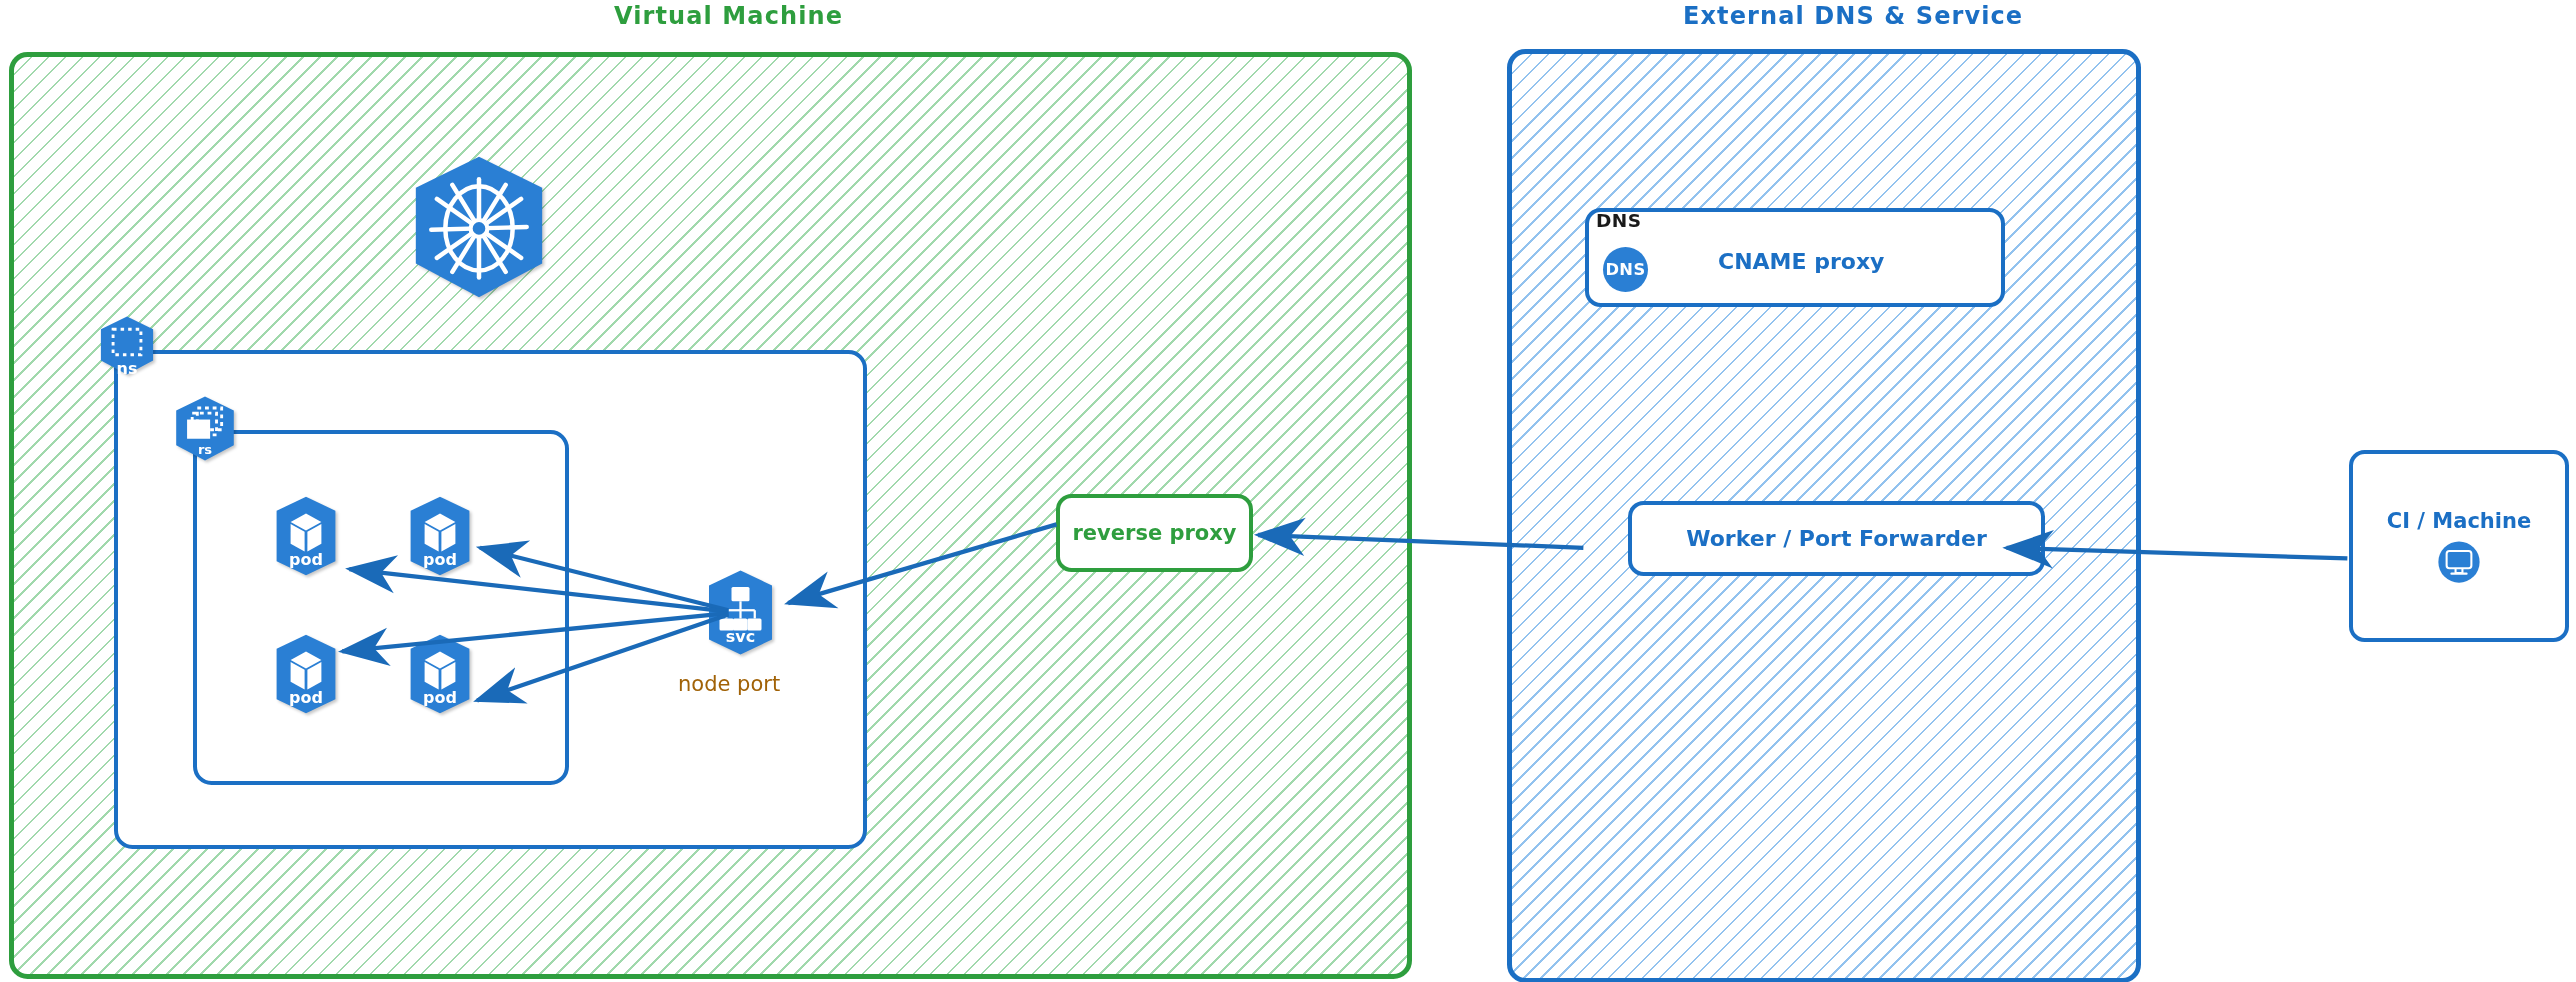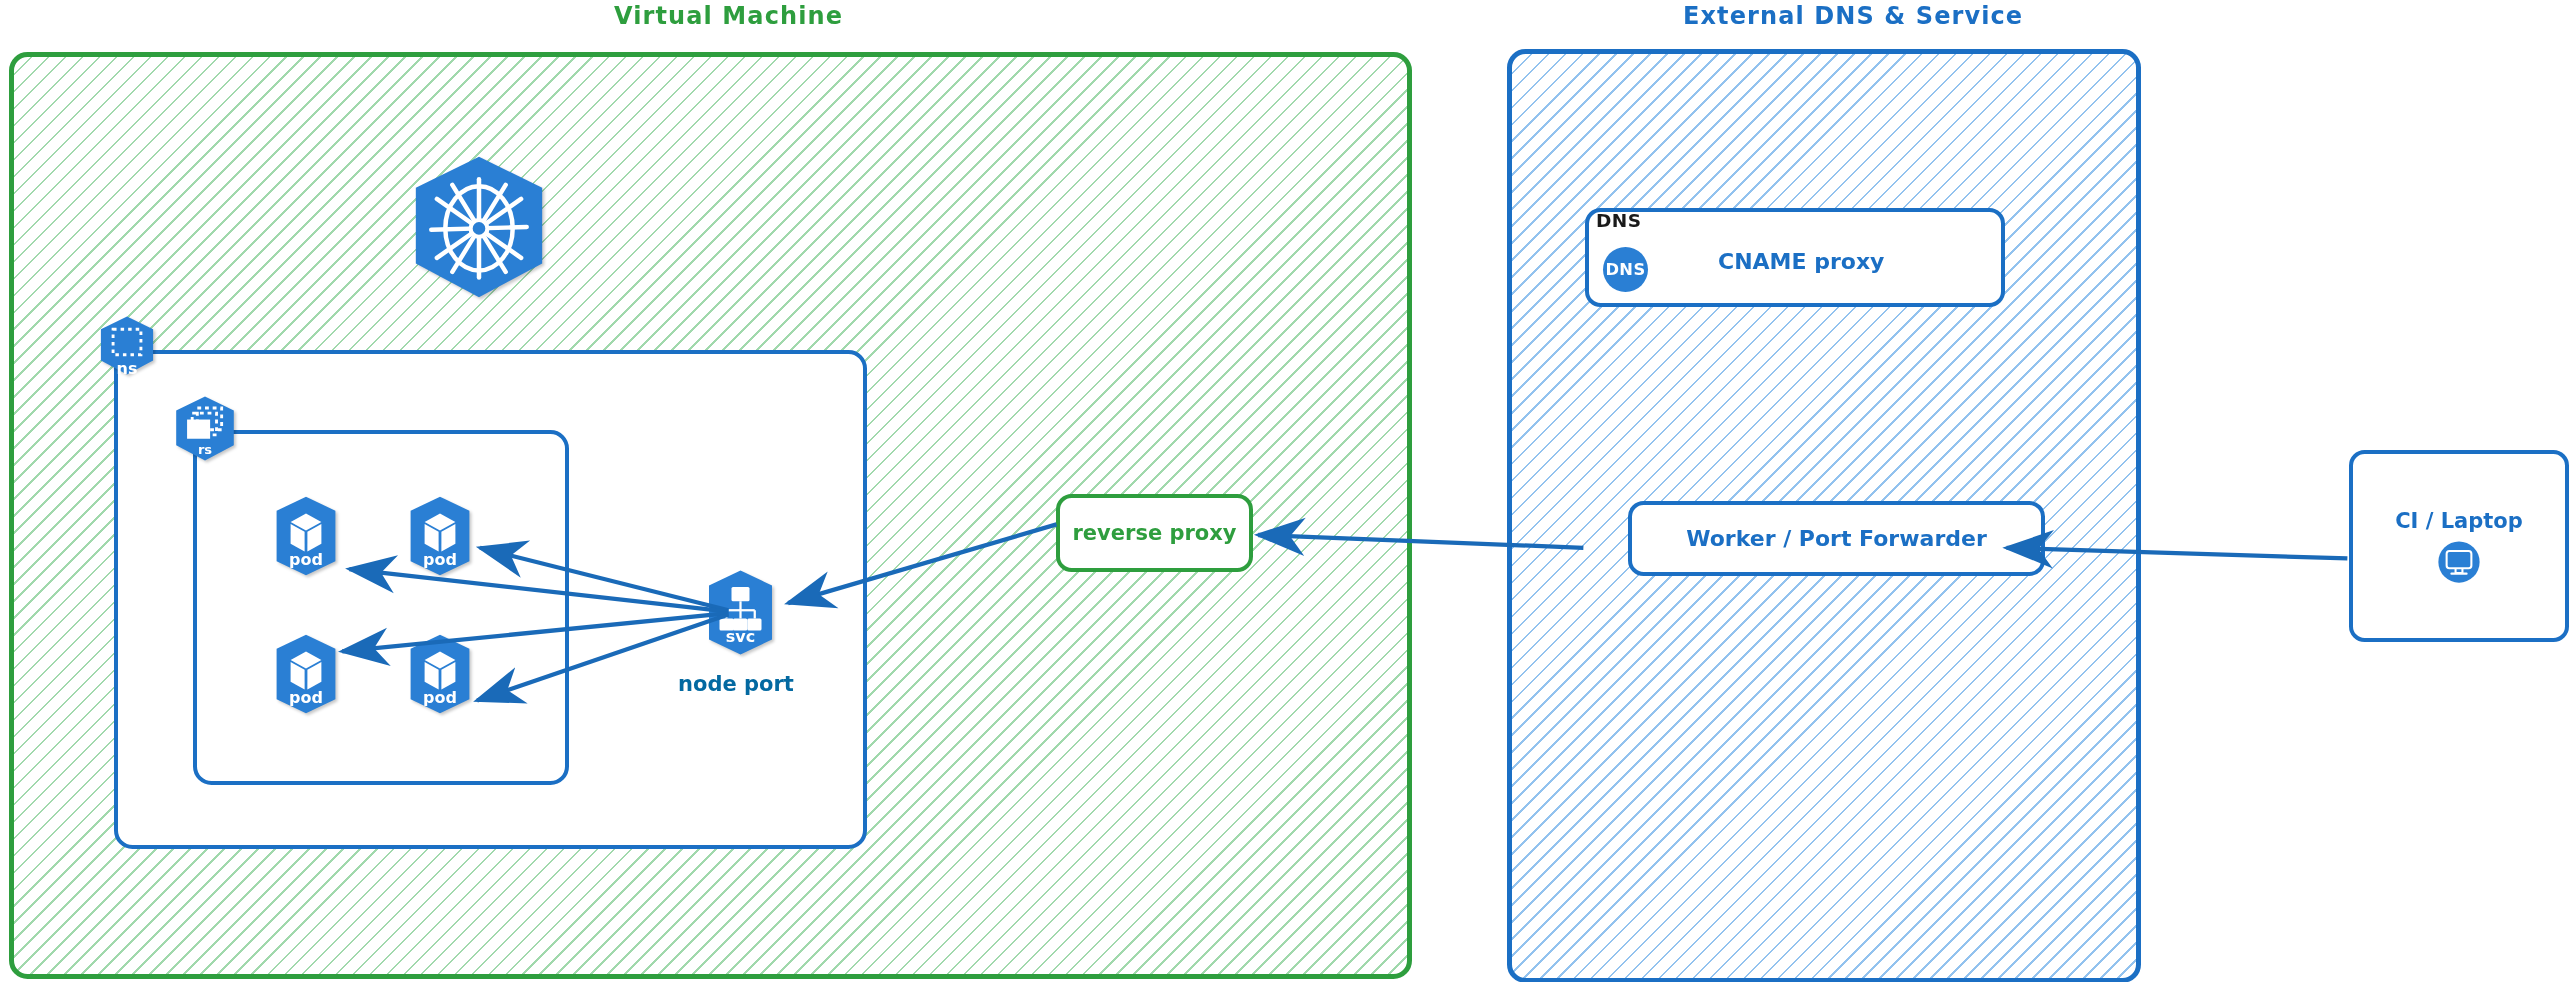--- a/index.html
+++ b/index.html
@@ -78,21 +78,21 @@
     border-radius:50%;background:#2a7fd4;color:#ffffff;
     display:flex;align-items:center;justify-content:center;
     font-size:16.3px;font-weight:700;letter-spacing:0.4px;
   }
   .dns-text{
     position:absolute;left:1718px;top:241px;
     color:#1b6fc4;font-size:22px;font-weight:600;
   }
 
   
-  .flabel{position:absolute;color:#0369a1;font-size:21px;font-weight:700;white-space:nowrap;}
+  .flabel{position:absolute;color:#a16207;font-size:21px;font-weight:400;white-space:nowrap;}
   .flabel.nodeport{left:678px;top:664px;}
 
   
   .hexicon{position:absolute;}
   .hexicon svg{display:block;filter:drop-shadow(2.1px 2.8px 1.4px rgba(0,0,0,0.22));}
   .hex-caption{
     position:absolute;left:0;width:100%;text-align:center;
     color:#ffffff;font-size:16px;font-weight:600;pointer-events:none;
   }
 
@@ -228,21 +228,21 @@
   <div class="card dns"></div>
   <div class="dns-tag">DNS</div>
   <div class="dns-badge">DNS</div>
   <div class="dns-text">CNAME proxy</div>
 
   <div class="card worker">
     <span>Worker / Port Forwarder</span>
   </div>
 
   <div class="card ci">
-    <span>CI / Laptop</span>
+    <span>CI / Machine</span>
     <span style="line-height:0;">
       <svg viewBox="0 0 64 64" width="44" height="44">
         <circle cx="32" cy="32" r="30" fill="#2a7fd4"></circle>
         <rect x="14" y="16" width="36" height="25" rx="4" fill="none" stroke="#ffffff" stroke-width="3"></rect>
         <path d="M27 41 L27 48 L37 48 L37 41" fill="none" stroke="#ffffff" stroke-width="3"></path>
         <line x1="21" y1="49" x2="43" y2="49" stroke="#ffffff" stroke-width="3.2" stroke-linecap="round"></line>
       </svg>
     </span>
   </div>
 

